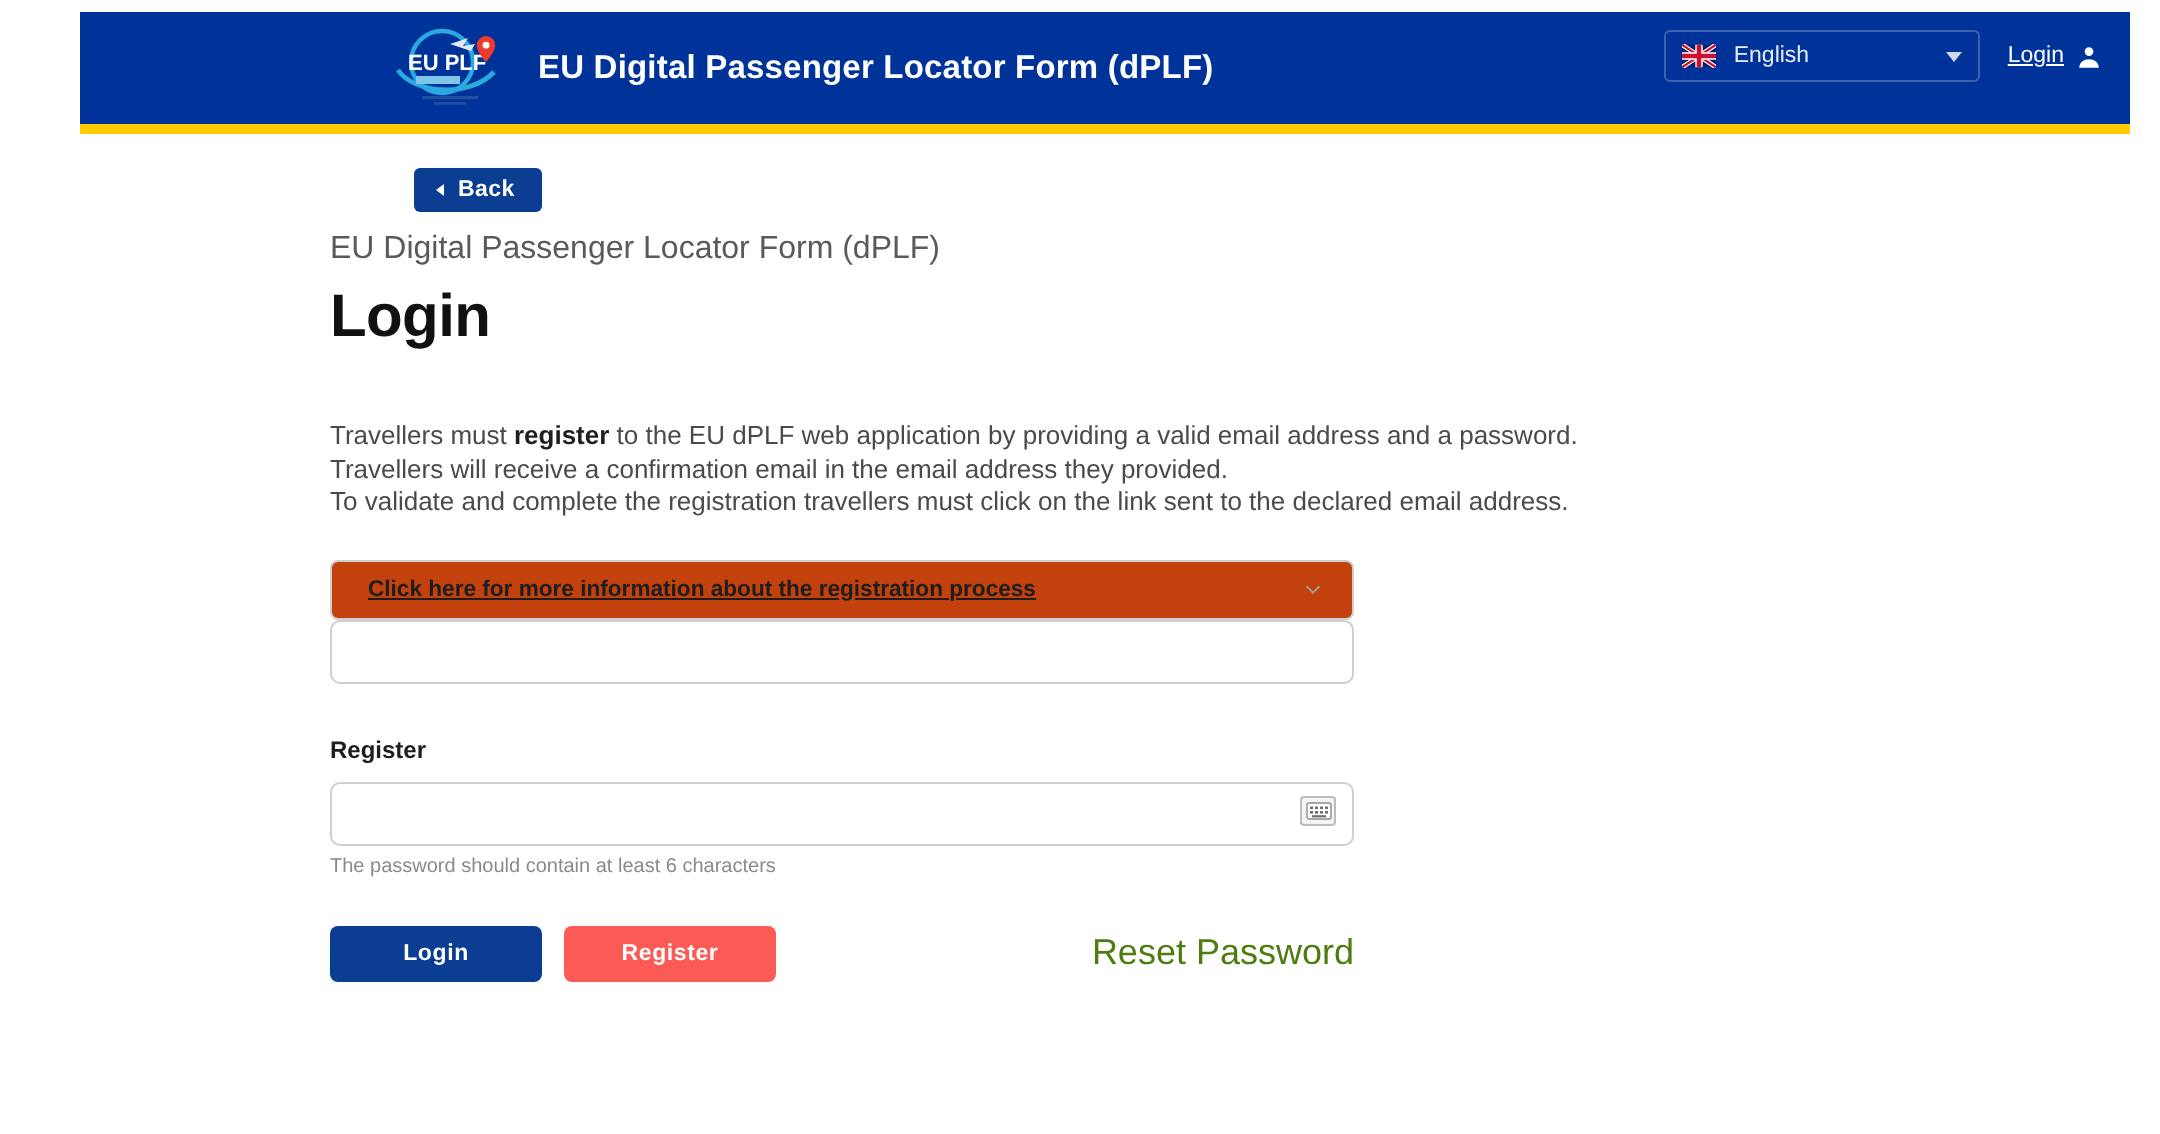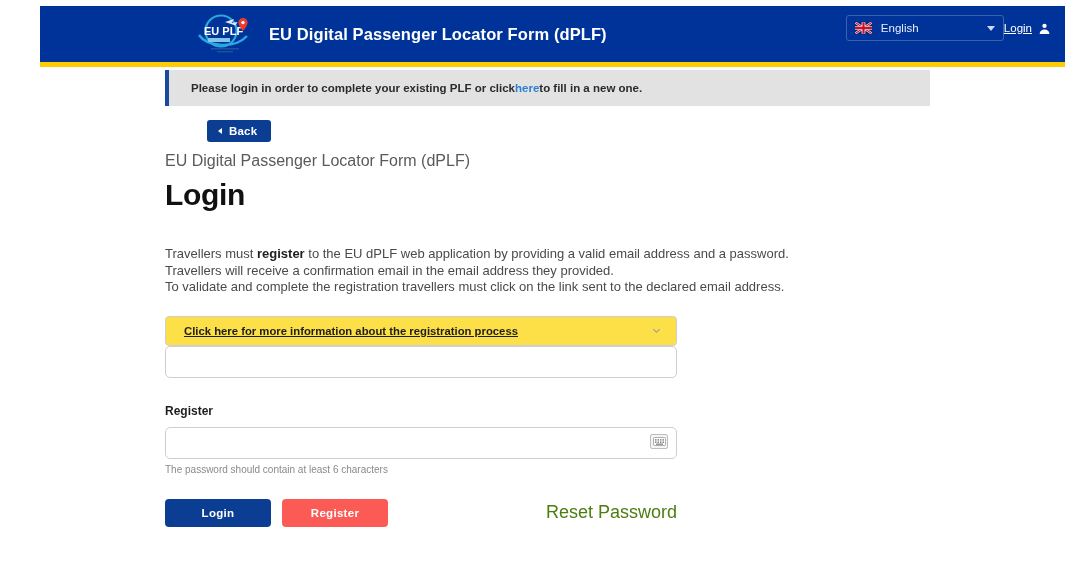--- a/index.html
+++ b/index.html
@@ -56,20 +56,21 @@
     margin-left: 12px;
     white-space: nowrap;
   }
   .header-right {
     position: absolute;
     right: 14px;
     top: 0;
     height: 44px;
     display: flex;
     align-items: center;
+    gap: 14px;
   }
   .lang-select {
     display: flex;
     align-items: center;
     border: 1px solid #3d62ad;
     border-radius: 3px;
     height: 26px;
     width: 158px;
     padding: 0 8px;
     color: #e8edf7;
@@ -164,21 +165,21 @@
     line-height: 16.5px;
   }
   .desc b { color: #1e1e1e; }
 
   .accordion {
     margin-top: 20px;
     width: 512px;
     height: 30px;
     border: 1px solid #cfcfcf;
     border-radius: 4px;
-    background: #fde047;
+    background: #c2410c;
     display: flex;
     align-items: center;
     padding: 0 14px 0 18px;
     cursor: pointer;
   }
   .accordion-label {
     flex: 1;
     font-size: 11.3px;
     font-weight: bold;
     color: #1e1e1e;
@@ -302,25 +303,20 @@
             <path d="M3 22 c0 -5 4 -8 9 -8 s9 3 9 8 z"></path>
           </svg>
         </a>
       </div>
     </div>
     <div class="header-accent"></div>
   </div>
 
   <div class="content">
 
-    <div class="alert">
-      <span>Please login in order to complete your existing PLF or click </span>
-        <a href="#">here</a>
-        <span> to fill in a new one.</span>
-    </div>
 
     <button class="back-btn">
       <span class="back-arrow"></span>
       <span>Back</span>
     </button>
 
     <div class="subtitle">EU Digital Passenger Locator Form (dPLF)</div>
     <div class="page-title">Login</div>
 
     <div class="desc">

